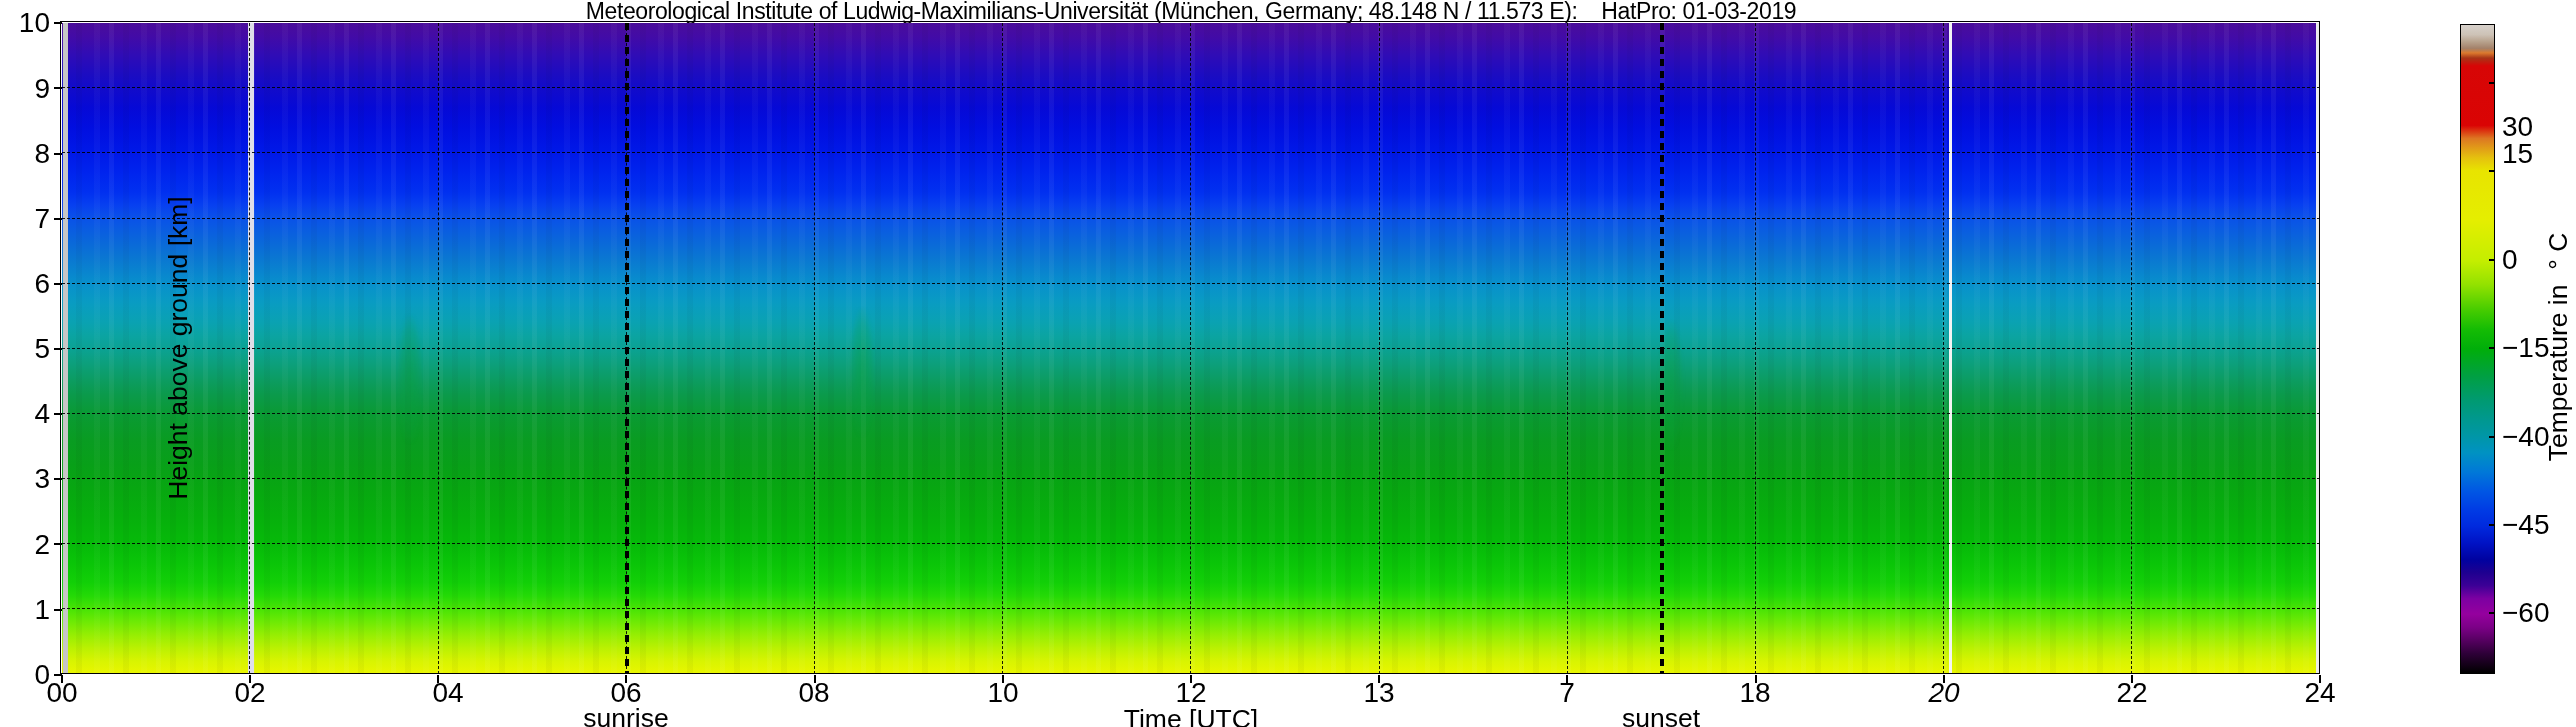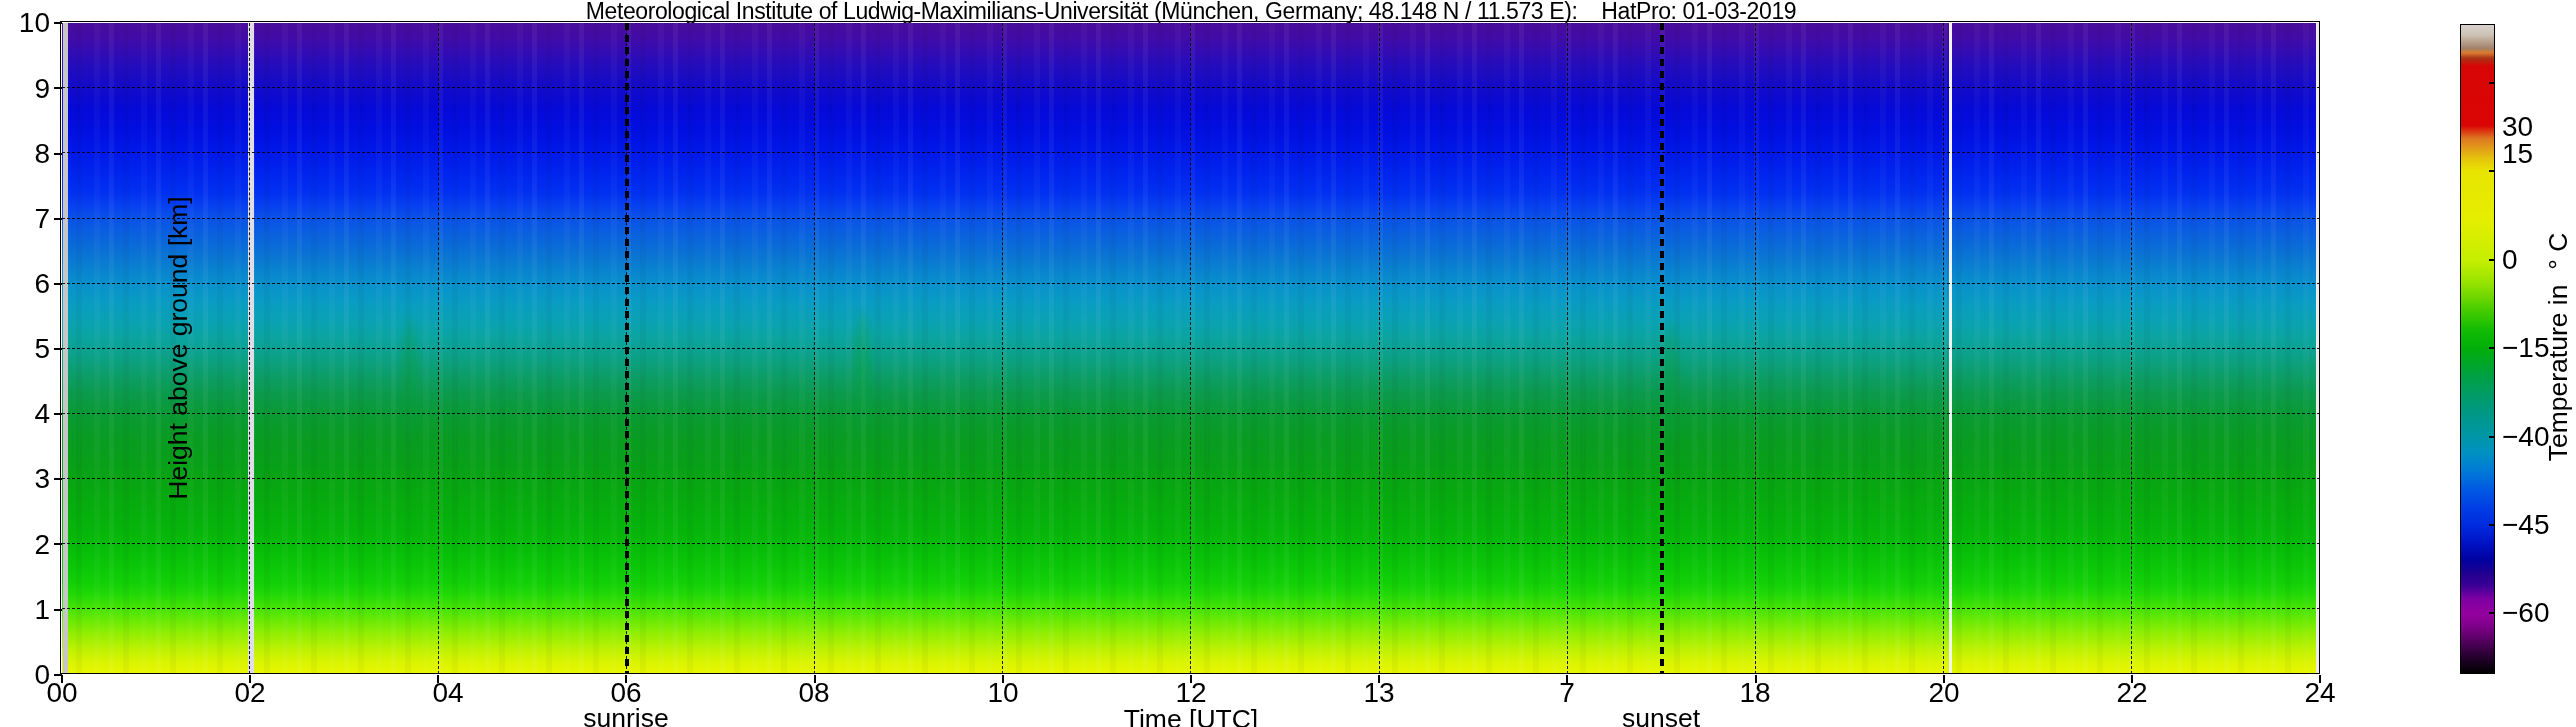--- a/index.html
+++ b/index.html
@@ -136,21 +136,21 @@
     <div class="abs tick-label" style="left: 1003px; top: 679px; transform: translateX(-50%);">10</div>
     <div class="abs" style="left: 1190px; top: 675px; width: 1.7px; height: 7.7px; background: rgb(0, 0, 0);"></div>
     <div class="abs tick-label" style="left: 1191px; top: 679px; transform: translateX(-50%);">12</div>
     <div class="abs" style="left: 1378px; top: 675px; width: 1.7px; height: 7.7px; background: rgb(0, 0, 0);"></div>
     <div class="abs tick-label" style="left: 1379px; top: 679px; transform: translateX(-50%);">13</div>
     <div class="abs" style="left: 1566px; top: 675px; width: 1.7px; height: 7.7px; background: rgb(0, 0, 0);"></div>
     <div class="abs tick-label" style="left: 1567px; top: 679px; transform: translateX(-50%);">7</div>
     <div class="abs" style="left: 1755px; top: 675px; width: 1.7px; height: 7.7px; background: rgb(0, 0, 0);"></div>
     <div class="abs tick-label" style="left: 1755px; top: 679px; transform: translateX(-50%);">18</div>
     <div class="abs" style="left: 1943px; top: 675px; width: 1.7px; height: 7.7px; background: rgb(0, 0, 0);"></div>
-    <div class="abs tick-label" style="left: 1944px; top: 679px; transform: translateX(-50%);">20</div>
+    <div class="abs tick-label" style="left: 1944px; top: 679px; transform: translateX(-50%); font-style: italic;">20</div>
     <div class="abs" style="left: 2131px; top: 675px; width: 1.7px; height: 7.7px; background: rgb(0, 0, 0);"></div>
     <div class="abs tick-label" style="left: 2132px; top: 679px; transform: translateX(-50%);">22</div>
     <div class="abs" style="left: 2319px; top: 675px; width: 1.7px; height: 7.7px; background: rgb(0, 0, 0);"></div>
     <div class="abs tick-label" style="left: 2320px; top: 679px; transform: translateX(-50%);">24</div>
     <div class="abs" style="left: 2489px; top: 82px; width: 6px; height: 1.7px; background: rgb(0, 0, 0); z-index: 8;"></div>
     <div class="abs tick-label" style="left: 2502px; top: 69px; margin-top: 44px;">30</div>
     <div class="abs" style="left: 2489px; top: 170px; width: 6px; height: 1.7px; background: rgb(0, 0, 0); z-index: 8;"></div>
     <div class="abs tick-label" style="left: 2502px; top: 140px;">15</div>
     <div class="abs" style="left: 2489px; top: 259px; width: 6px; height: 1.7px; background: rgb(0, 0, 0); z-index: 8;"></div>
     <div class="abs tick-label" style="left: 2502px; top: 246px;">0</div>

